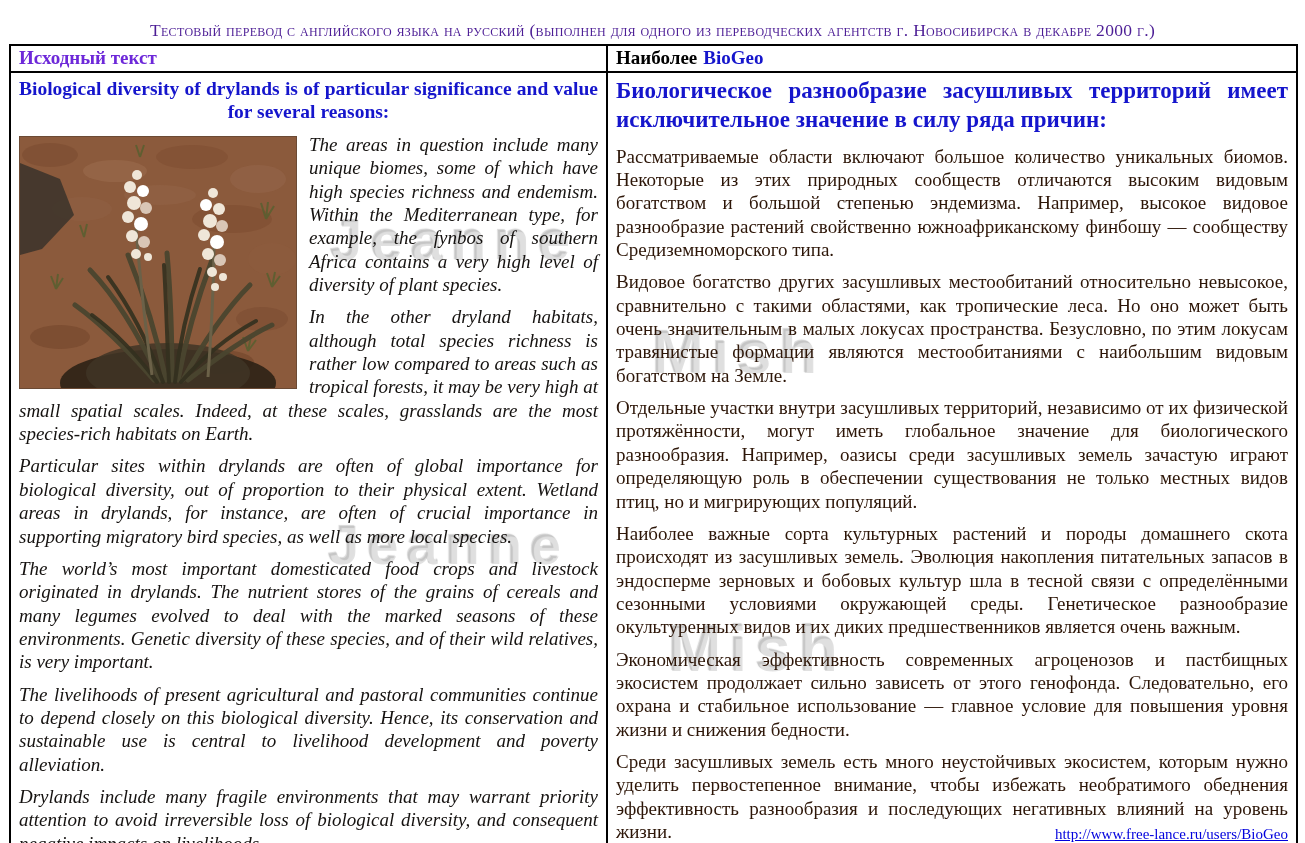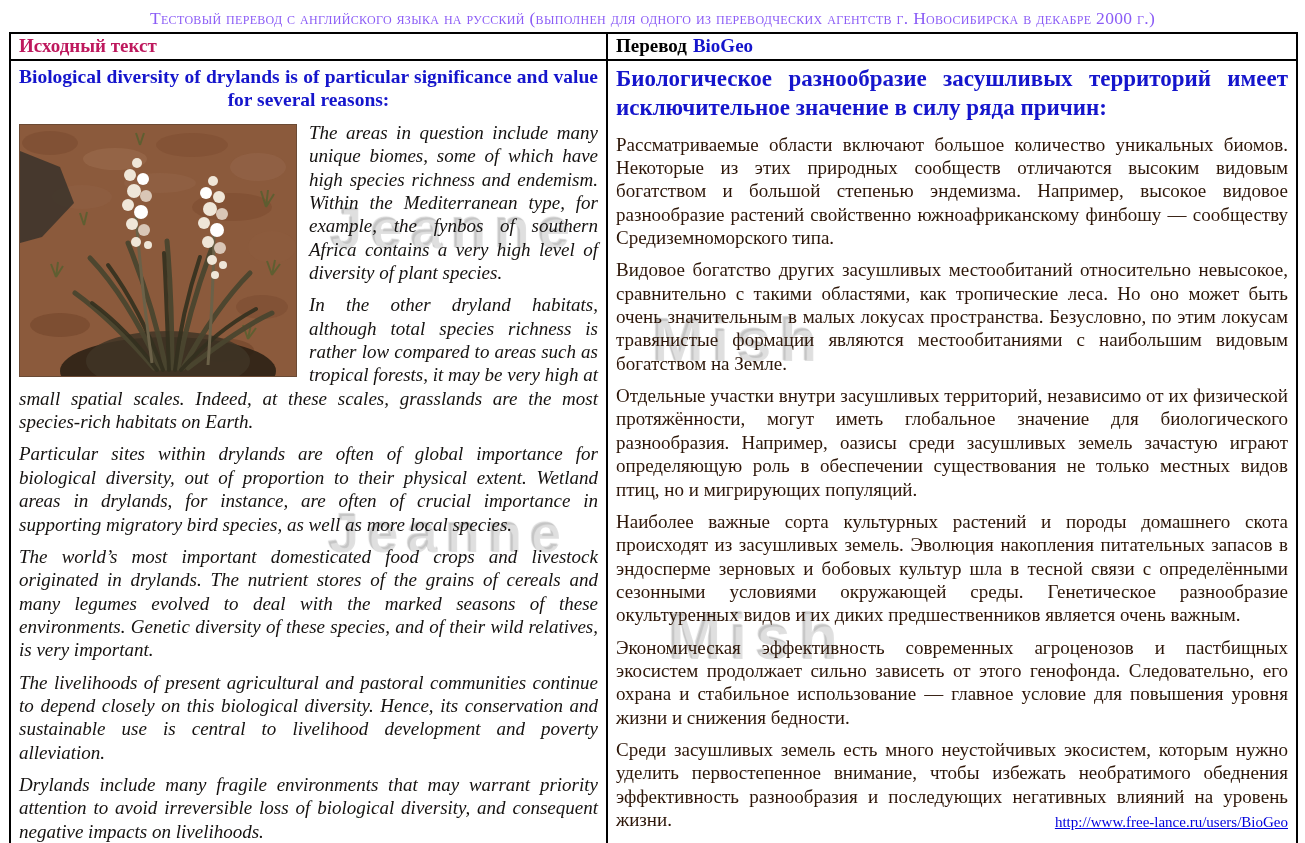--- a/index.html
+++ b/index.html
@@ -14,34 +14,34 @@
         text-shadow:2px 2px 1px rgba(255,255,255,0.95), -1px -1px 1px rgba(110,110,110,0.28);
         white-space:nowrap; pointer-events:none; }
   .wm1 { left:330px; top:186px; font-size:58px; }
   .wm2 { left:328px; top:492px; font-size:56px; }
   .wm3 { left:652px; top:296px; font-size:62px; }
   .wm4 { left:668px; top:592px; font-size:64px; }
 
   .content { position:relative; z-index:1; }
 
   
-  .doc-title { margin:8px 12px 3px 12px; font-size:17.5px; font-variant:small-caps;
-               letter-spacing:0.3px; text-align:center; white-space:nowrap; color:#8b5cf6; }
+  .doc-title { margin:20px 12px 3px 12px; font-size:17.5px; font-variant:small-caps;
+               letter-spacing:0.3px; text-align:center; white-space:nowrap; color:#4c1d95; }
 
   
   table.tr-table { border-collapse:collapse; margin:0 9px; width:1287px;
                    table-layout:fixed; background:transparent; }
   table.tr-table th, table.tr-table td { border:2px solid #000; vertical-align:top;
                    background:transparent; }
   col.c-src { width:597px; }
   col.c-tr  { width:690px; }
 
   th.hdr { text-align:left; font-size:19px; font-weight:700; padding:1px 8px 2px 8px;
            height:24px; }
-  .hdr-src-label { color:#be185d; }
+  .hdr-src-label { color:#6d28d9; }
   .hdr-tr-label { color:#000; }
   .hdr-tr-author { color:#1515cc; margin-left:6px;text-align:right; }
 
   td.cell { padding:3px 8px 4px 8px; font-size:19px; line-height:1.23; }
 
   
   .en-heading { color:#1515cc; font-weight:700; font-size:19.5px; line-height:1.2;
                 text-align:justify; text-align-last:center; margin:1px 0 9px 0; }
   .photo { float:left; width:278px; height:253px; margin:3px 12px 4px 0;
            border:1px solid #6b4a34; }
@@ -74,21 +74,21 @@
       <colgroup>
           <col class="c-src">
           <col class="c-tr">
         </colgroup>
       <tbody>
           <tr>
         <th class="hdr">
           <span class="hdr-src-label">Исходный текст</span>
         </th>
         <th class="hdr">
-          <span class="hdr-tr-label">Перевод</span><span class="hdr-tr-author">BioGeo</span>
+          <span class="hdr-tr-label">Наиболее</span><span class="hdr-tr-author">BioGeo</span>
         </th>
       </tr>
       <tr>
 
         <td class="cell">
           <div class="en-heading">Biological diversity of drylands is of particular significance and value for several reasons:</div>
 
           <div class="photo">
             <svg width="276" height="251" viewBox="0 0 276 251">
               <rect width="276" height="251" fill="#8b5a3c"></rect>

